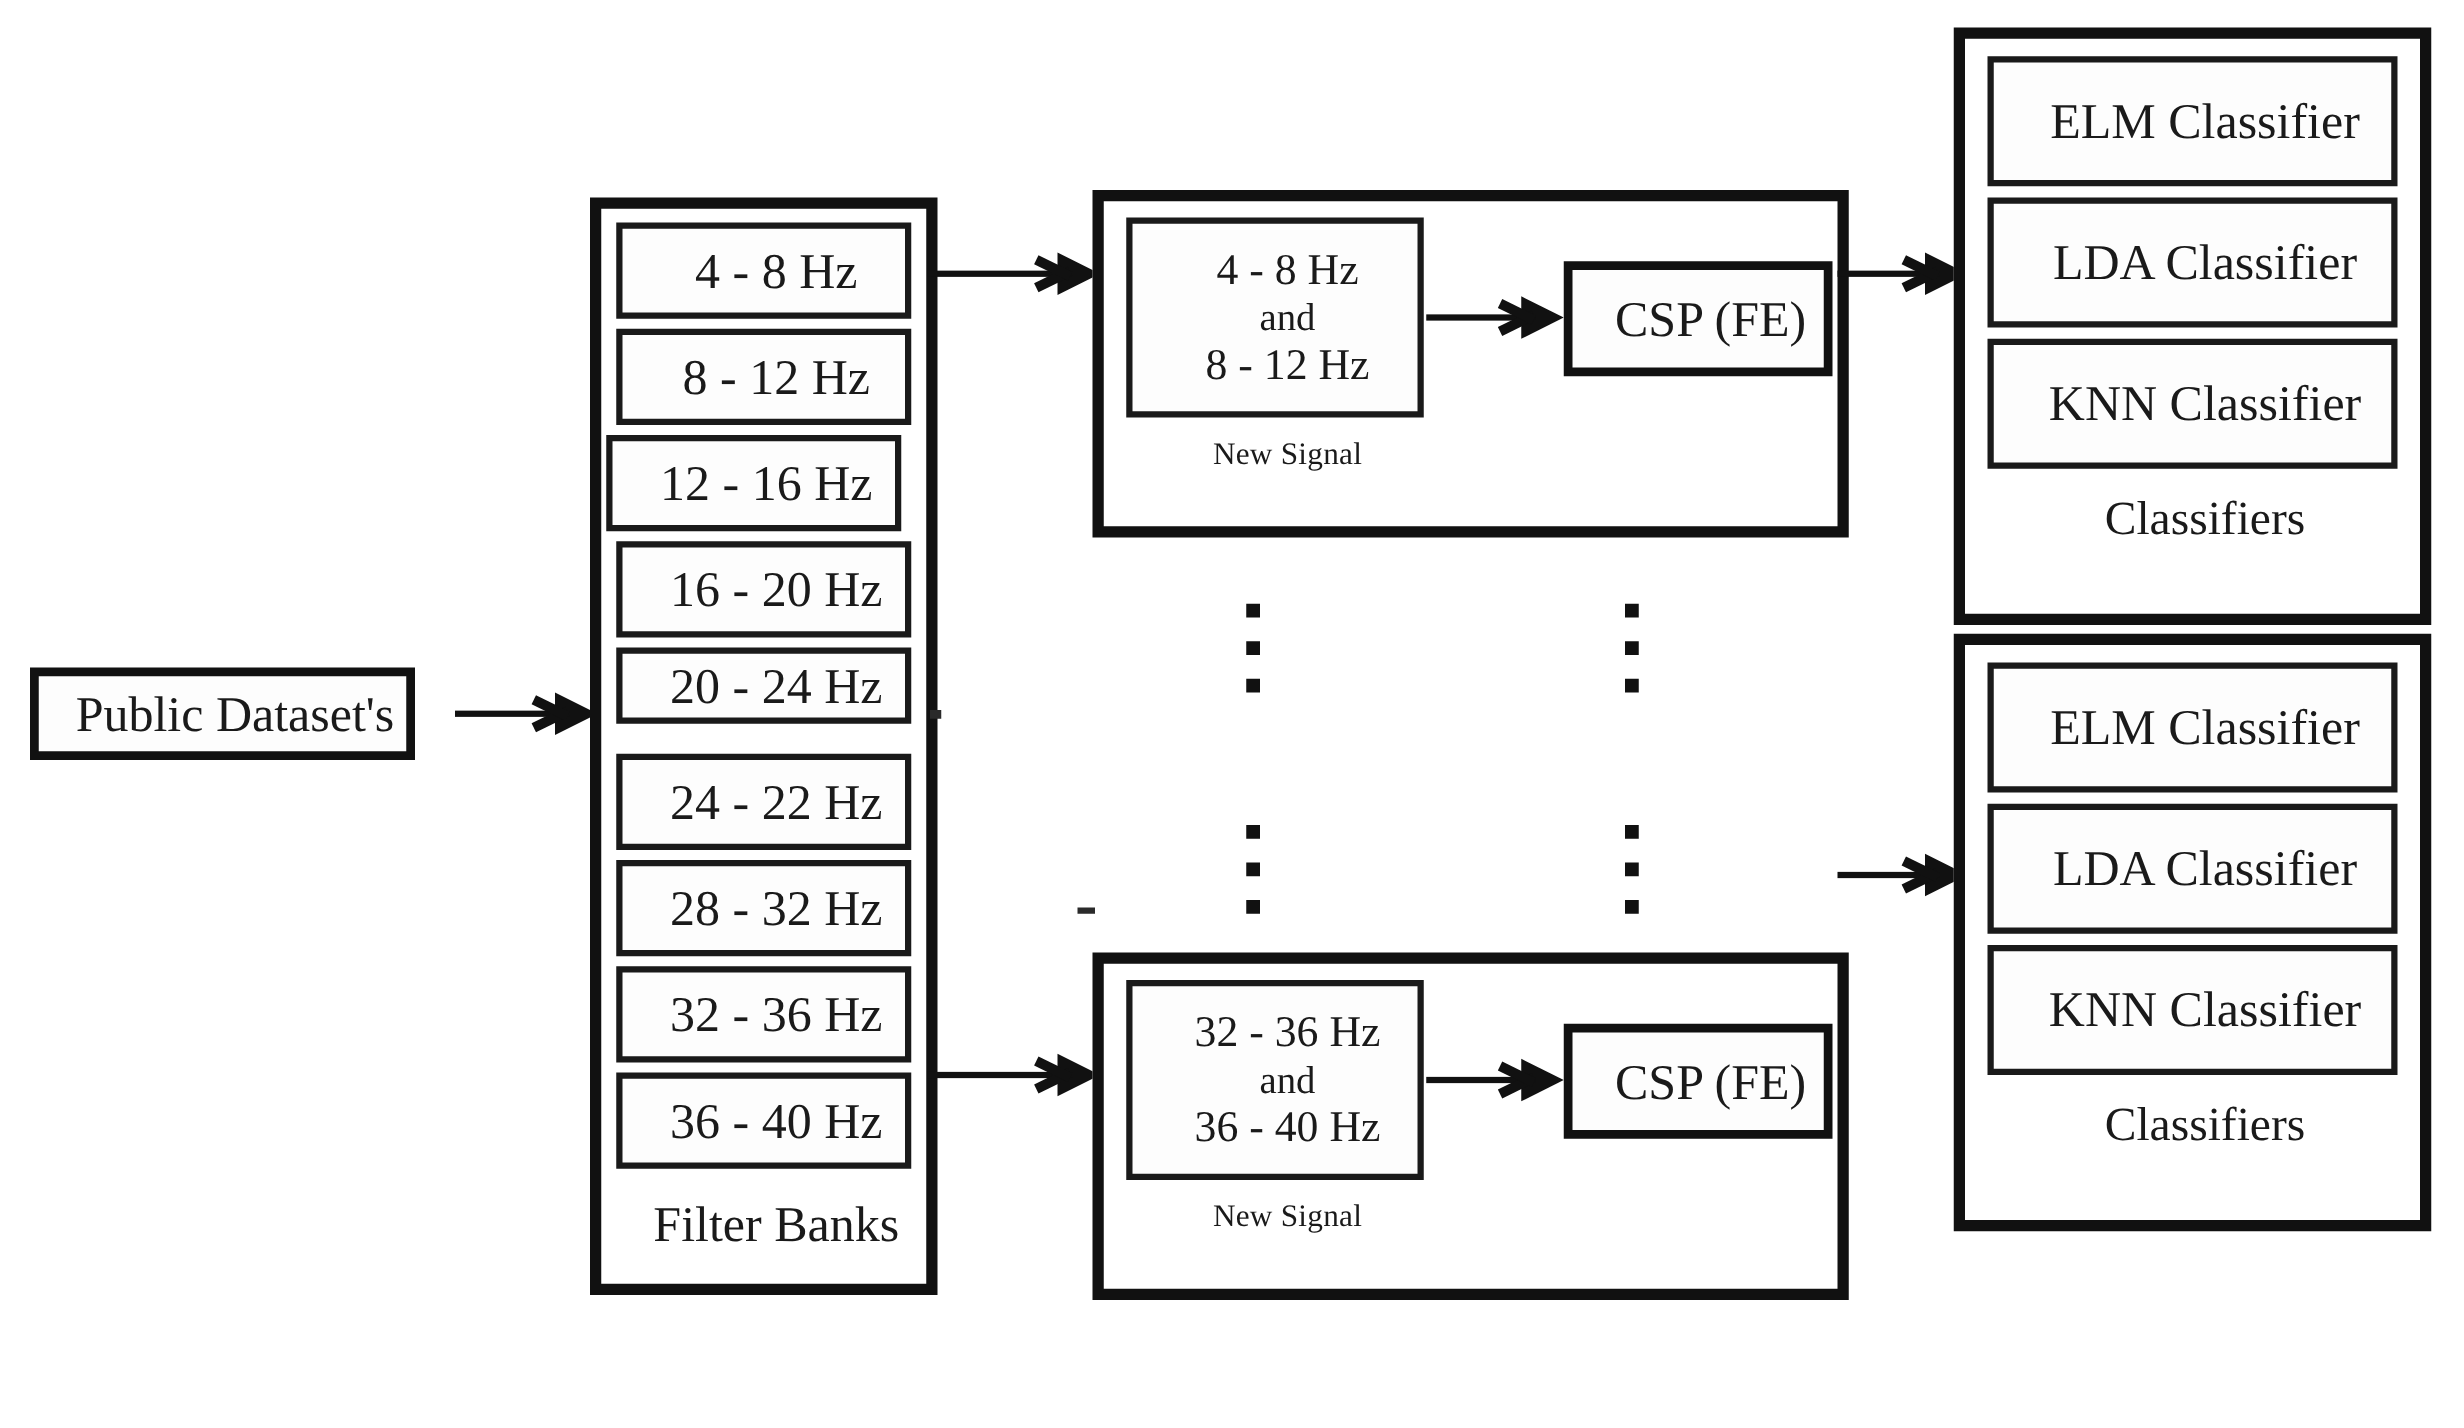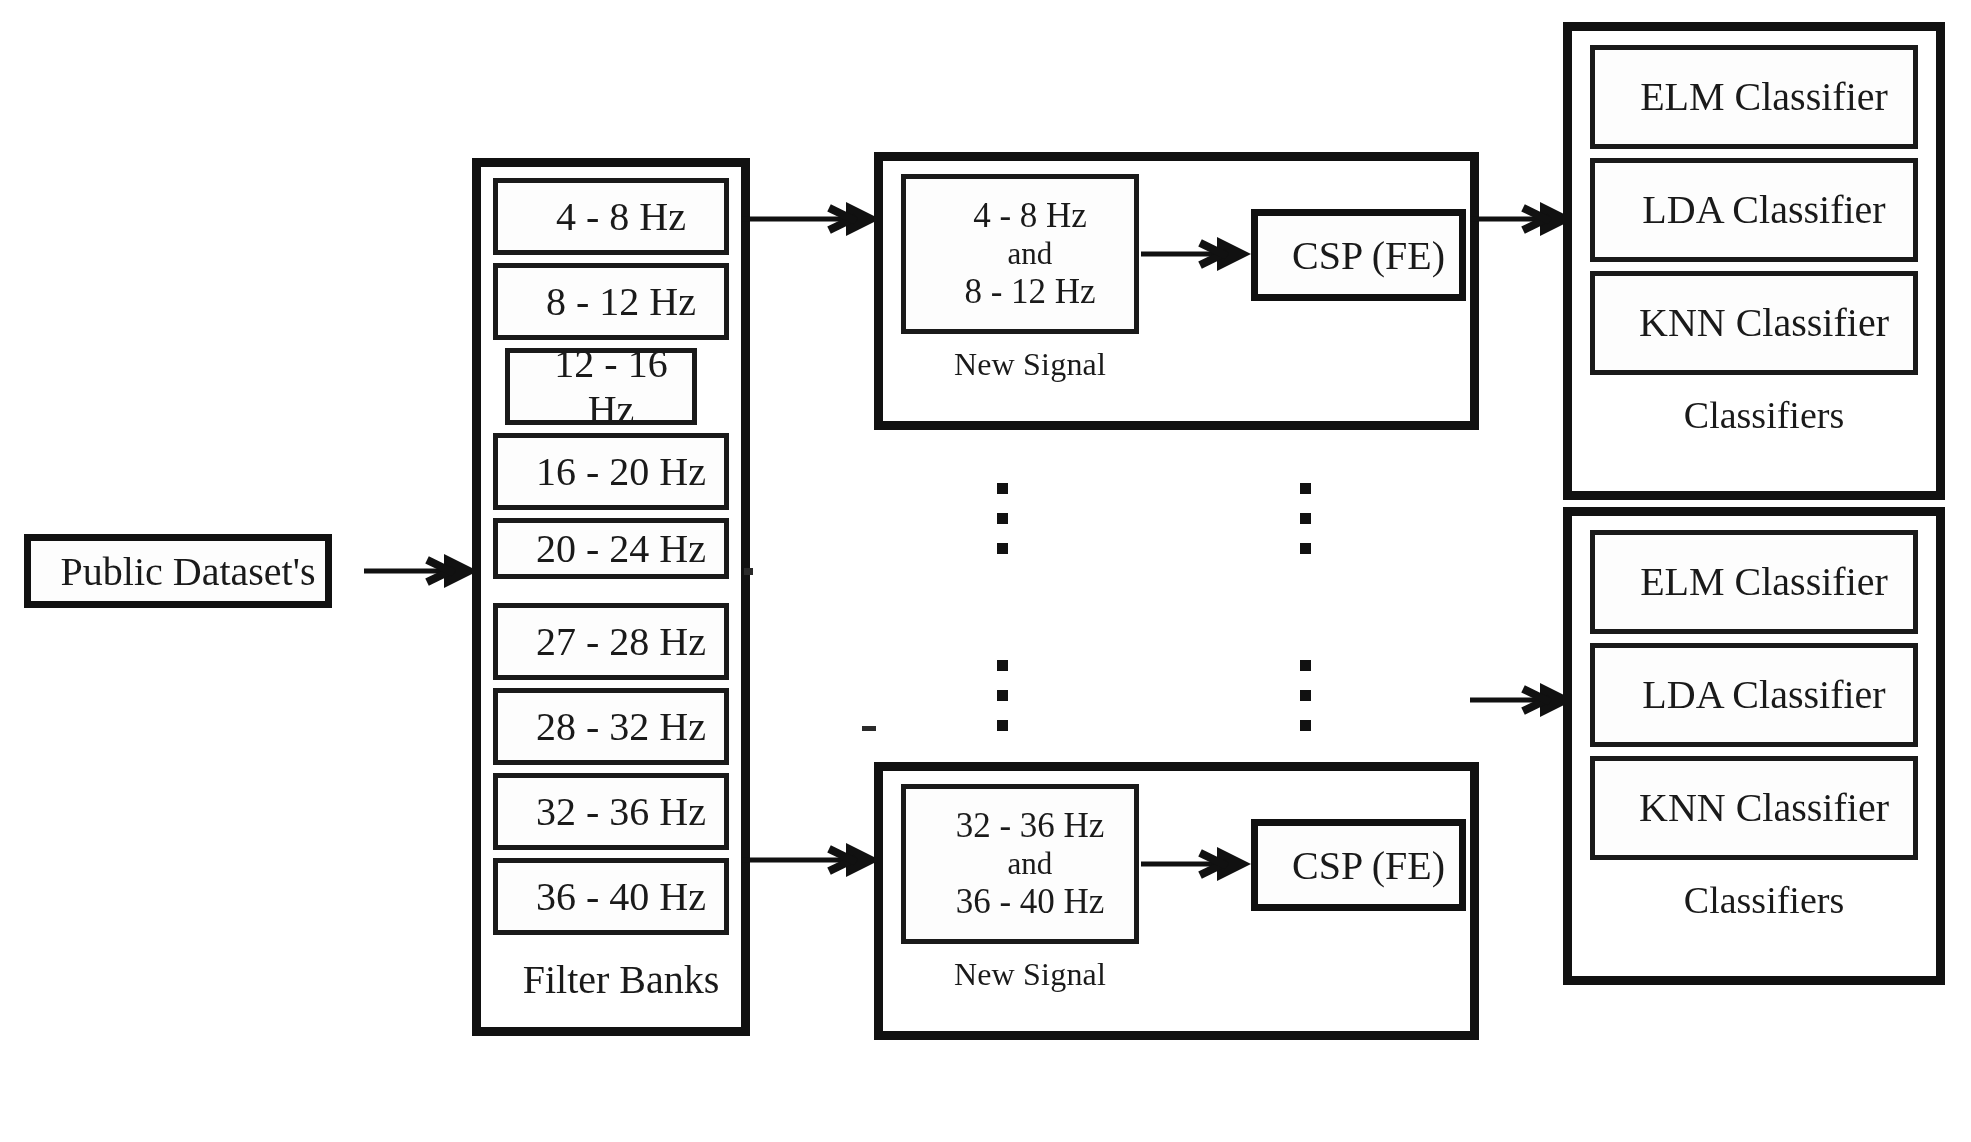--- a/index.html
+++ b/index.html
@@ -49,21 +49,21 @@
     align-items: center;
     justify-content: center;
     text-align: center;
     white-space: nowrap;
   }
 
   
   .t-dataset   { font-size: 40px; }
   .t-band      { font-size: 40px; }
   .t-filtcap   { font-size: 40px; }
-  .t-newsig    { font-size: 32px; letter-spacing: 0.2px; }
+  .t-newsig    { font-size: 25px; letter-spacing: 0.2px; }
   .t-signal    { font-size: 35px; }
   .t-signal .sub { font-size: 31px; display:block;text-align:center; }
   .t-csp       { font-size: 40px; }
   .t-classif   { font-size: 40px; }
   .t-clscap    { font-size: 38px; }
   
   .arrow-wrap { position: absolute; }
   .arrow-wrap .shaft {
     position: absolute;
     left: 0; top: 50%;
@@ -121,31 +121,31 @@
   </div>
 
   <div class="abs outer-box" style="left:472px; top:158px; width:278px; height:878px;">
 
     <div class="abs inner-box t-band" style="left:12px; top:11px; width:236px; height:77px;">
       <span>4 - 8 Hz</span>
     </div>
     <div class="abs inner-box t-band" style="left:12px; top:96px; width:236px; height:77px;">
       <span>8 - 12 Hz</span>
     </div>
-    <div class="abs inner-box t-band" style="left:24px; top:181px; width:192px; height:77px;">
+    <div class="abs inner-box t-band" style="left:4px; top:181px; width:236px; height:77px;">
       <span>12 - 16 Hz</span>
     </div>
     <div class="abs inner-box t-band" style="left:12px; top:266px; width:236px; height:77px;">
       <span>16 - 20 Hz</span>
     </div>
     <div class="abs inner-box t-band" style="left:12px; top:351px; width:236px; height:61px;">
       <span>20 - 24 Hz</span>
     </div>
     <div class="abs inner-box t-band" style="left:12px; top:436px; width:236px; height:77px;">
-      <span>27 - 28 Hz</span>
+      <span>24 - 22 Hz</span>
     </div>
     <div class="abs inner-box t-band" style="left:12px; top:521px; width:236px; height:77px;">
       <span>28 - 32 Hz</span>
     </div>
     <div class="abs inner-box t-band" style="left:12px; top:606px; width:236px; height:77px;">
       <span>32 - 36 Hz</span>
     </div>
     <div class="abs inner-box t-band" style="left:12px; top:691px; width:236px; height:77px;">
       <span>36 - 40 Hz</span>
     </div>

